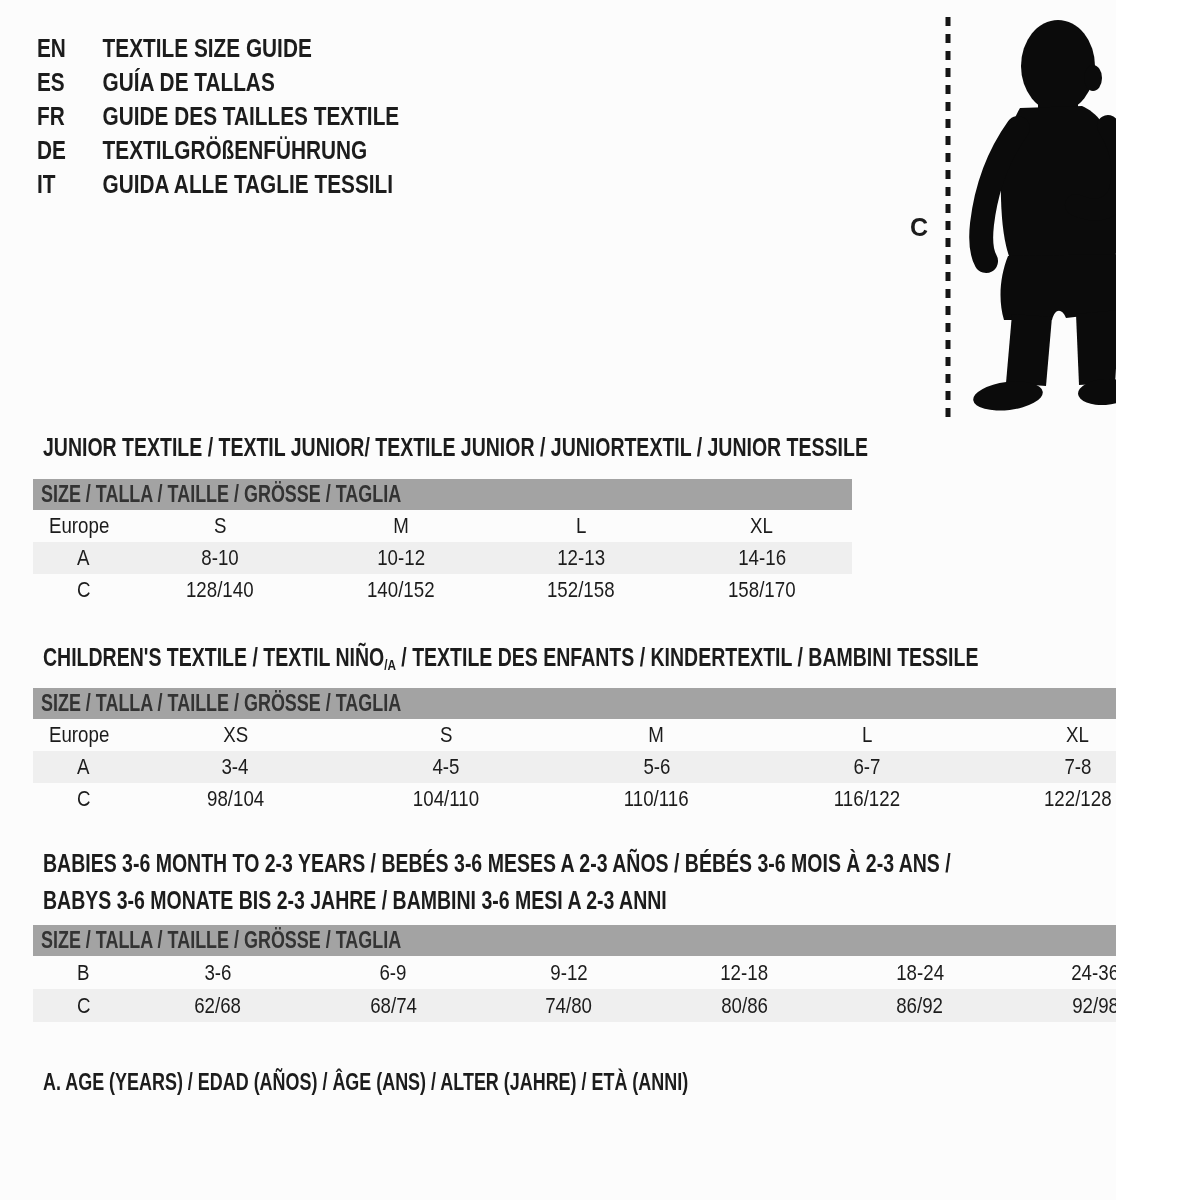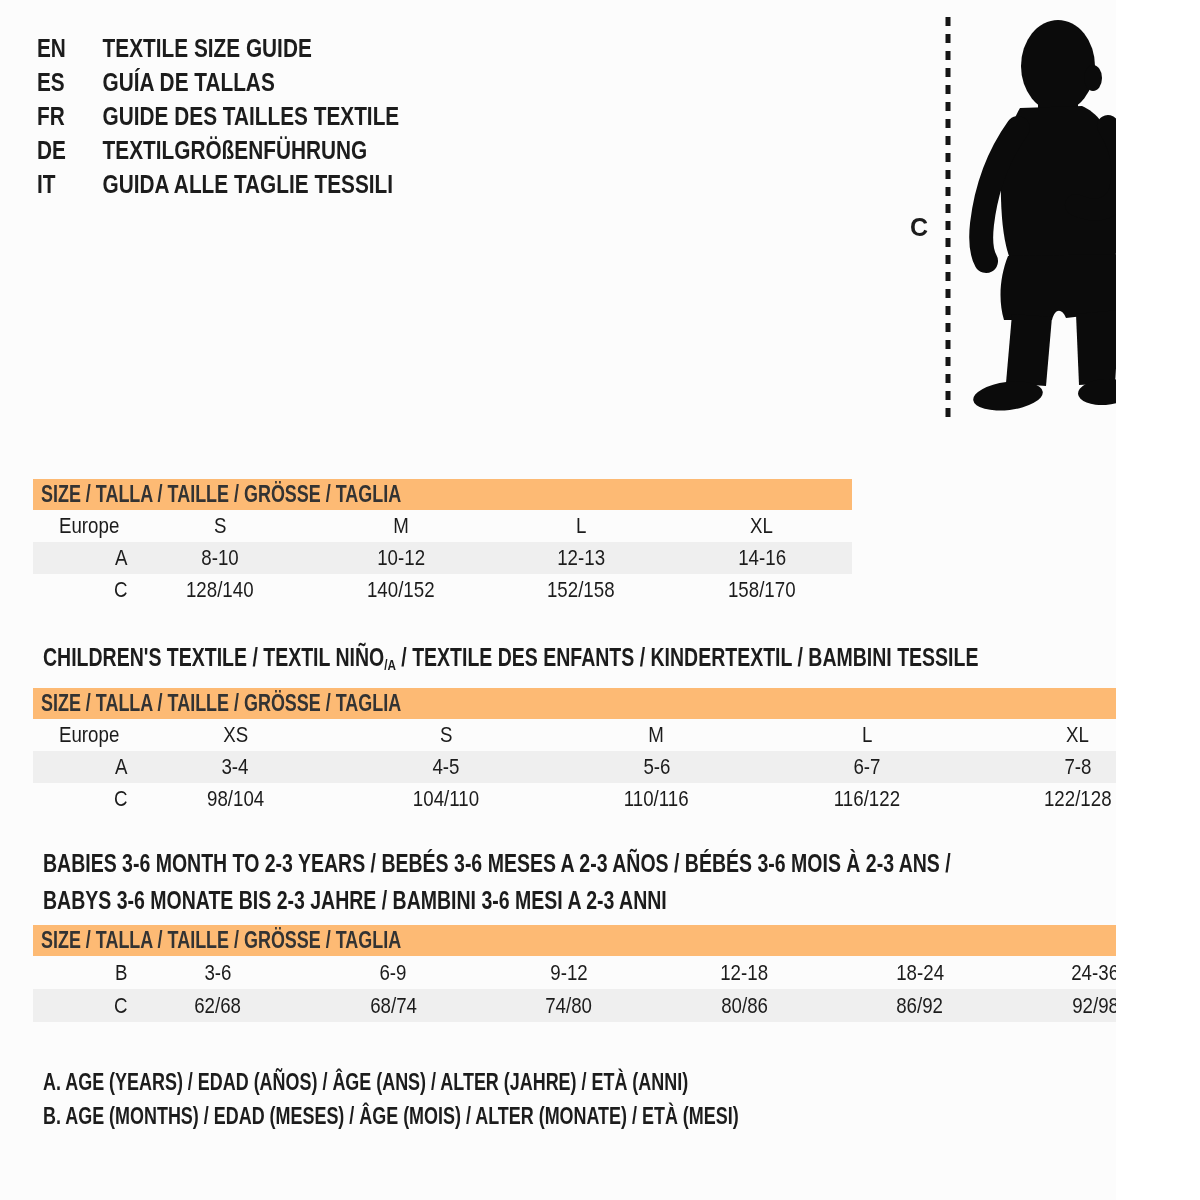--- a/index.html
+++ b/index.html
@@ -21,35 +21,35 @@
   .dash-line{position:absolute;left:944px;top:17px;}
   .c-mark{position:absolute;left:910px;top:213px;font-weight:700;font-size:25px;}
   .baby{position:absolute;left:958px;top:14px;}
 
   
   .sec-title{position:absolute;left:43px;font-weight:700;font-size:25px;white-space:nowrap;}
   .sub{font-size:15px;position:relative;top:4px;}
 
   
   .size-bar{
-    position:absolute;left:33px;height:31px;background:#fdba74;
+    position:absolute;left:33px;height:31px;background:#a3a3a3;
     display:flex;align-items:center;padding-left:8px;box-sizing:border-box;
     font-weight:700;font-size:23px;color:#333;
   }
 
   
   .tbl{position:absolute;left:33px;}
   .row{display:grid;align-items:center;font-size:22px;}
   .h32{height:32px;} .h33{height:33px;}
   .g4{grid-template-columns:97px repeat(4,1fr);}
   .g5{grid-template-columns:97px repeat(5,1fr);}
   .g6{grid-template-columns:97px repeat(6,1fr);}
   .shade{background:#efefef;}
   .cell{text-align:center;}
-  .lab{text-align:right;padding-left:6px;}
+  .lab{text-align:center;padding-left:6px;}
   .lab .cn{transform-origin:left center;}
 
   
   .legend{position:absolute;left:43px;top:1069px;font-weight:700;font-size:23px;}
   .legend .line{height:34px;display:flex;align-items:flex-start;white-space:nowrap;}
 </style>
 </head>
 <body>
 
 <div class="canvas">
@@ -90,20 +90,23 @@
       <path d="M50,242 C42,262 40,286 46,306 L94,306 C97,294 104,294 108,304 L168,297 C173,276 173,256 167,240 Z"></path>
       <path d="M54,300 L94,303 L88,372 L48,369 Z"></path>
       <path d="M118,300 L162,296 L157,369 L121,371 Z"></path>
       <ellipse cx="50" cy="382" rx="35" ry="14" transform="rotate(-7 50 382)"></ellipse>
       <ellipse cx="147" cy="378" rx="27" ry="13" transform="rotate(-4 147 378)"></ellipse>
     </g>
     <path d="M60,114 C40,142 28,176 24,210 C22,228 24,240 28,247" stroke="#0b0b0b" stroke-width="24" fill="none" stroke-linecap="round"></path>
     <path d="M150,112 C164,134 168,158 161,180 C153,197 136,199 118,191" stroke="#0b0b0b" stroke-width="22" fill="none" stroke-linecap="round"></path>
   </svg>
 
+  <div class="sec-title" style="top:433px;">
+    <span class="cnl">JUNIOR TEXTILE / TEXTIL JUNIOR/ TEXTILE JUNIOR / JUNIORTEXTIL / JUNIOR TESSILE</span>
+  </div>
   <div class="size-bar" style="top:479px;width:819px;">
     <span class="cnl">SIZE / TALLA / TAILLE / GRÖSSE / TAGLIA</span>
   </div>
   <div class="tbl" style="top:510px;width:819px;">
     <div class="row g4 h32">
       <div class="cell lab"><span class="cn">Europe</span></div>
       <div class="cell"><span class="cn">S</span></div>
       <div class="cell"><span class="cn">M</span></div>
       <div class="cell"><span class="cn">L</span></div>
       <div class="cell"><span class="cn">XL</span></div>
@@ -182,18 +185,15 @@
       <div class="cell"><span class="cn">80/86</span></div>
       <div class="cell"><span class="cn">86/92</span></div>
       <div class="cell"><span class="cn">92/98</span></div>
     </div>
   </div>
 
   <div class="legend">
     <div class="line">
         <span class="cnl">A. AGE (YEARS) / EDAD (AÑOS) / ÂGE (ANS) / ALTER (JAHRE) / ETÀ (ANNI)</span>
       </div>
-    <div class="line">
-        <span class="cnl">B. AGE (MONTHS) / EDAD (MESES) / ÂGE (MOIS) / ALTER (MONATE) / ETÀ (MESI)</span>
-      </div>
   </div>
 
 </div>
 
 </body></html>

